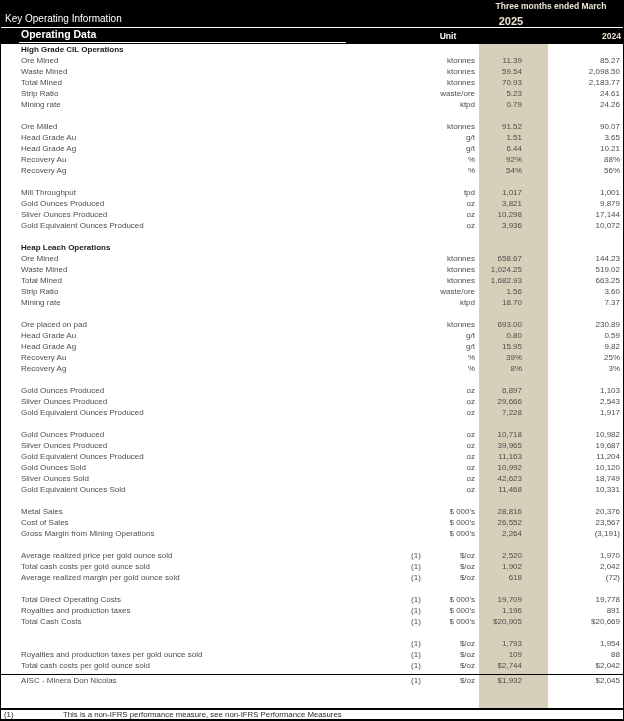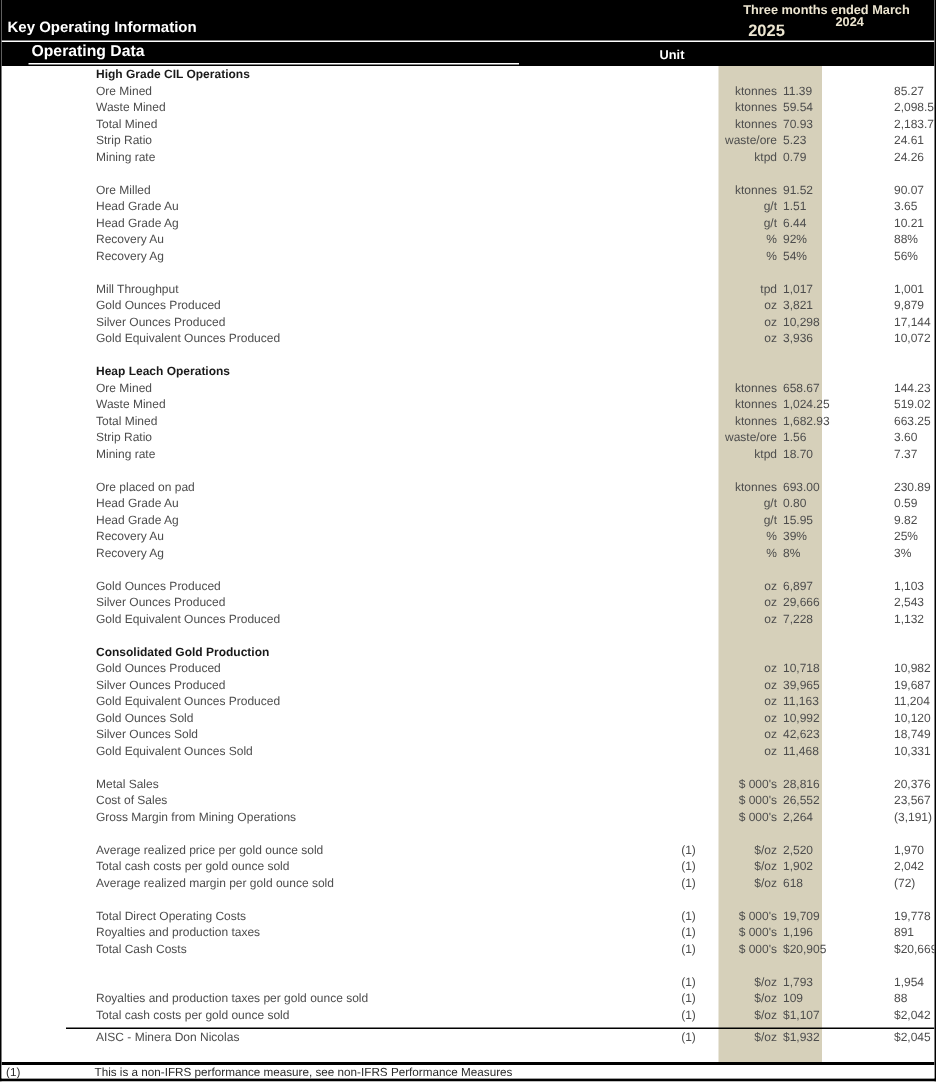--- a/index.html
+++ b/index.html
@@ -7,47 +7,47 @@
     position:relative; width:624px; height:721px; box-sizing:border-box;
     background:#ffffff; overflow:hidden;
     border-left:1px solid #000; border-right:1px solid #000;
     border-bottom:2px solid #000;
     font-family:"Liberation Sans", sans-serif;
   }
   
   .thead { position:absolute; top:0; left:0; right:0; height:44px; background:#000; z-index:3; }
   .period-label { position:absolute; top:1px; left:477px; width:146px; text-align:center;
     font-size:8.5px; font-weight:bold; color:#ece5d0; white-space:nowrap; }
-  .col-item { position:absolute; top:13px; left:4px; font-size:10px; font-weight:bold; color:#fff; white-space:nowrap; }
+  .col-item { position:absolute; top:13px; left:4px; font-size:10px; font-weight:normal; color:#fff; white-space:nowrap; }
   .col-unit { position:absolute; top:15px; left:420px; width:54px; text-align:center;
     font-size:8.5px; font-weight:bold; color:#fff;margin-top:16px; }
   .col-y25 { position:absolute; top:15px; left:478px; width:64px; text-align:center;
     font-size:11px; font-weight:bold; color:#ece5d0; }
-  .col-y24 { position:absolute; top:9px; left:556px; width:64px; text-align:left;
+  .col-y24 { position:absolute; top:31px; left:556px; width:64px; text-align:right;
     font-size:8.5px; font-weight:bold; color:#ece5d0; }
   .header-rule { position:absolute; top:27px; left:0; width:100%; height:1px; background:#fff; }
   .subtitle { position:absolute; top:28px; left:20px; font-size:10.5px; font-weight:bold; color:#fff; white-space:nowrap;text-align:center; }
   .subtitle-rule { position:absolute; top:42px; left:18px; width:327px; height:1px; background:#fff; }
 
   
   .col-highlight { position:absolute; top:44px; left:478px; width:69px; height:664px;
     background:#d6d0ba; z-index:0; }
 
   
-  .tbody { position:absolute; top:44px; left:0; right:0; z-index:1;padding-left:43px; }
+  .tbody { position:absolute; top:44px; left:0; right:0; z-index:1; }
   .row { position:relative; height:11px; line-height:11px; font-size:8px; color:#4d4d4d; }
   .row.blank { height:11px; }
   .row.blank.small { height:3px; }
   .row.topline { border-top:1px solid #000; }
   .row.section .label { font-weight:bold; color:#1a1a1a; }
   .label { position:absolute; left:20px; top:0; white-space:nowrap; }
   .note  { position:absolute; left:404px; width:22px; top:0; text-align:center; }
   .unit  { position:absolute; left:420px; width:54px; top:0; text-align:right; }
-  .v2025 { position:absolute; left:478px; width:61px; top:0; text-align:left; }
-  .v2024 { position:absolute; left:552px; width:67px; top:0; }
+  .v2025 { position:absolute; left:460px; width:61px; top:0; text-align:right; }
+  .v2024 { position:absolute; left:552px; width:67px; top:0; text-align:right; }
 
   
   .foot-rule { position:absolute; top:708px; left:0; width:100%; height:2px; background:#000; z-index:4; }
   .footnote { position:absolute; top:710px; left:0; right:0; height:9px; line-height:9px;
     font-size:7.8px; color:#2b2b2b; z-index:4; background:#fff; }
   .footnote .marker { position:absolute; left:3px; }
   .footnote .text   { position:absolute; left:30px; white-space:nowrap;margin-left:32px; }
 </style>
 </head>
 <body>
@@ -232,26 +232,23 @@
       <div class="row data">
         <span class="label">Silver Ounces Produced</span>
         <span class="unit">oz</span>
         <span class="v2025">29,666</span>
         <span class="v2024">2,543</span>
       </div>
       <div class="row data">
         <span class="label">Gold Equivalent Ounces Produced</span>
         <span class="unit">oz</span>
         <span class="v2025">7,228</span>
-        <span class="v2024">1,132</span>
-      </div>
-      <div class="row blank"></div>
-      <div class="row section">
-        <span class="label">Consolidated Gold Production</span>
-      </div>
+        <span class="v2024">1,917</span>
+      </div>
+      <div class="row blank"></div>
       <div class="row data">
         <span class="label">Gold Ounces Produced</span>
         <span class="unit">oz</span>
         <span class="v2025">10,718</span>
         <span class="v2024">10,982</span>
       </div>
       <div class="row data">
         <span class="label">Silver Ounces Produced</span>
         <span class="unit">oz</span>
         <span class="v2025">39,965</span>
@@ -355,21 +352,21 @@
         <span class="label">Royalties and production taxes per gold ounce sold</span>
         <span class="note">(1)</span>
         <span class="unit">$/oz</span>
         <span class="v2025">109</span>
         <span class="v2024">88</span>
       </div>
       <div class="row data">
         <span class="label">Total cash costs per gold ounce sold</span>
         <span class="note">(1)</span>
         <span class="unit">$/oz</span>
-        <span class="v2025">$1,107</span>
+        <span class="v2025">$2,744</span>
         <span class="v2024">$2,042</span>
       </div>
       <div class="row blank small"></div>
       <div class="row data topline">
         <span class="label">AISC - Minera Don Nicolas</span>
         <span class="note">(1)</span>
         <span class="unit">$/oz</span>
         <span class="v2025">$1,932</span>
         <span class="v2024">$2,045</span>
       </div>

